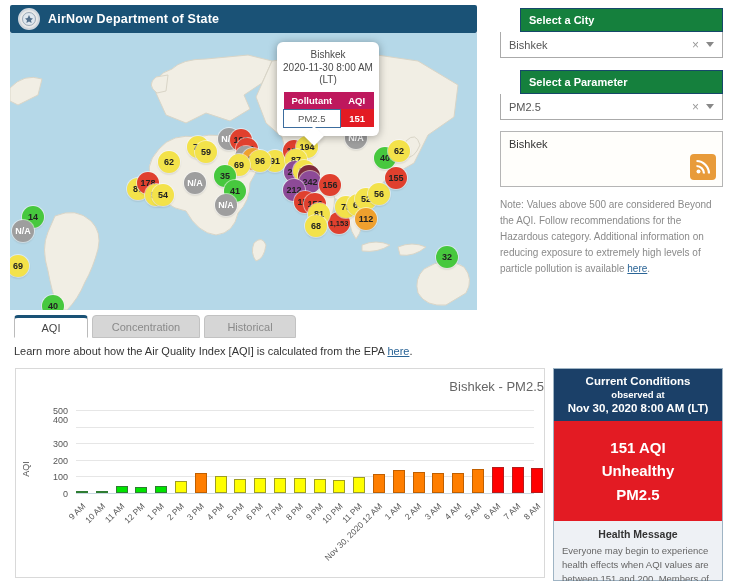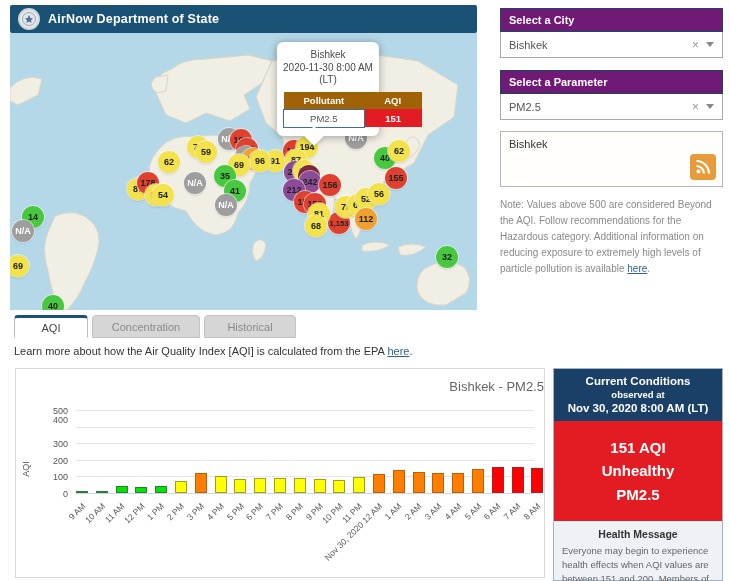--- a/index.html
+++ b/index.html
@@ -16,28 +16,28 @@
   .map svg.land { position:absolute; left:0; top:0; }
   .marker { position:absolute; width:22px; height:22px; border-radius:50%; display:flex; align-items:center; justify-content:center; font-size:9px; font-weight:bold; color:#222; transform:translate(-50%,-50%); box-shadow:0 0 0 1px rgba(255,255,255,.55), 0 1px 2px rgba(0,0,0,.25); }
   .marker.small-text { font-size:7.5px; }
   .marker.gray { color:#ffffff; }
 
   
   .map-popup { position:absolute; left:267px; top:9px; width:102px; background:#ffffff; border-radius:6px; box-shadow:0 1px 8px rgba(0,0,0,.35); padding:7px 6px 8px 6px; z-index:5; }
   .map-popup:after { content:""; position:absolute; left:30px; bottom:-7px; width:14px; height:14px; background:#ffffff; transform:rotate(45deg); box-shadow:2px 2px 4px rgba(0,0,0,.15); }
   .popup-title { text-align:center; font-size:10px; color:#4a4a4a; line-height:1.25; }
   .popup-table { width:100%; border-collapse:collapse; margin-top:5px; font-size:9.5px; }
-  .popup-table th { background:#a16207; color:#ffffff; padding:3px 20px; font-size:9.5px; }
+  .popup-table th { background:#be185d; color:#ffffff; padding:3px 8px; font-size:9.5px; }
   .popup-table td { text-align:center; padding:3px 2px; }
   .popup-table td.pollutant { border:1px solid #3c6d9e; color:#555; background:#fff; }
   .popup-table td.aqi-val { background:#e31b23; color:#fff; font-weight:bold; }
 
   
   .side { position:absolute; left:500px; top:0; width:223px; }
-  .panel-head { background:#701a75; border:1px solid #16486a; color:#fff; font-size:11px; font-weight:bold; padding:5px 8px; }
+  .panel-head { background:#15803d; border:1px solid #16486a; color:#fff; font-size:11px; font-weight:bold; padding:5px 8px;margin-left:20px; }
   .select-box { border:1px solid #aaa; border-top:none; background:#fff; height:26px; display:flex; align-items:center; padding:0 8px; font-size:11px; color:#555; }
   .select-box .val { flex:1; }
   .select-controls { display:flex; align-items:center; gap:7px; color:#999; }
   .clear-x { font-size:12px; line-height:1; cursor:pointer; }
   .caret { width:0; height:0; border-left:4px solid transparent; border-right:4px solid transparent; border-top:5px solid #888; }
   .block-city { position:absolute; top:8px; width:223px; }
   .block-param { position:absolute; top:70px; width:223px; }
   .search-box { position:absolute; top:131px; width:223px; height:56px; border:1px solid #b5b5b5; background:#fffefb; padding:6px 8px; font-size:11px; color:#333; }
   .rss { position:absolute; right:6px; bottom:6px; width:26px; height:26px; border-radius:4px; background:#e89b3a; display:flex; align-items:center; justify-content:center; }
   .note { position:absolute; top:197px; width:222px; font-size:10px; color:#8a8a8a; line-height:1.6; }

